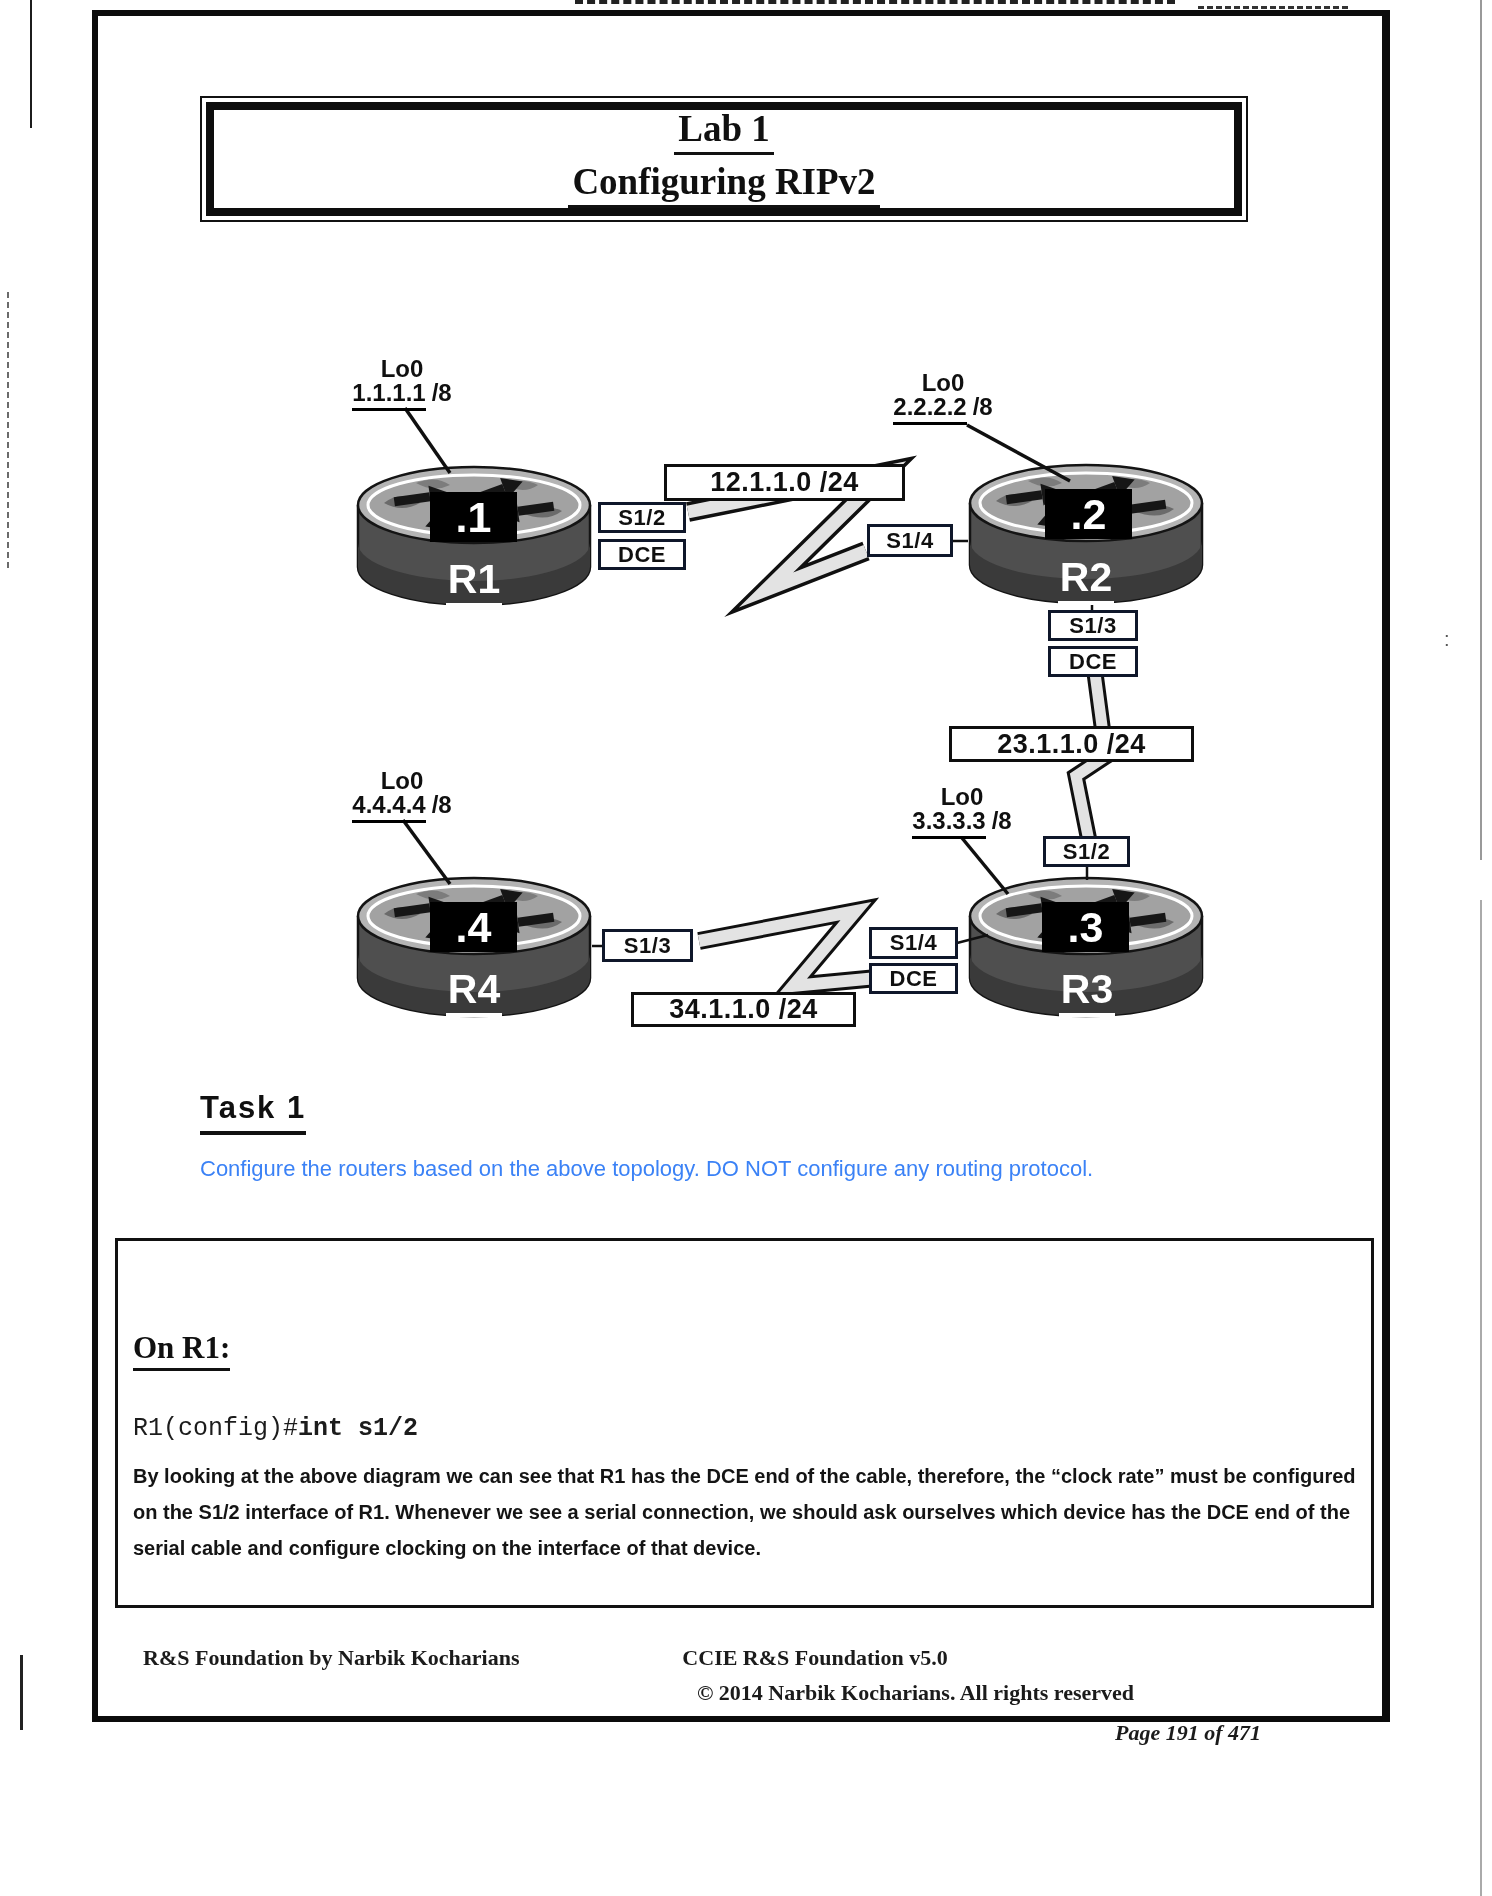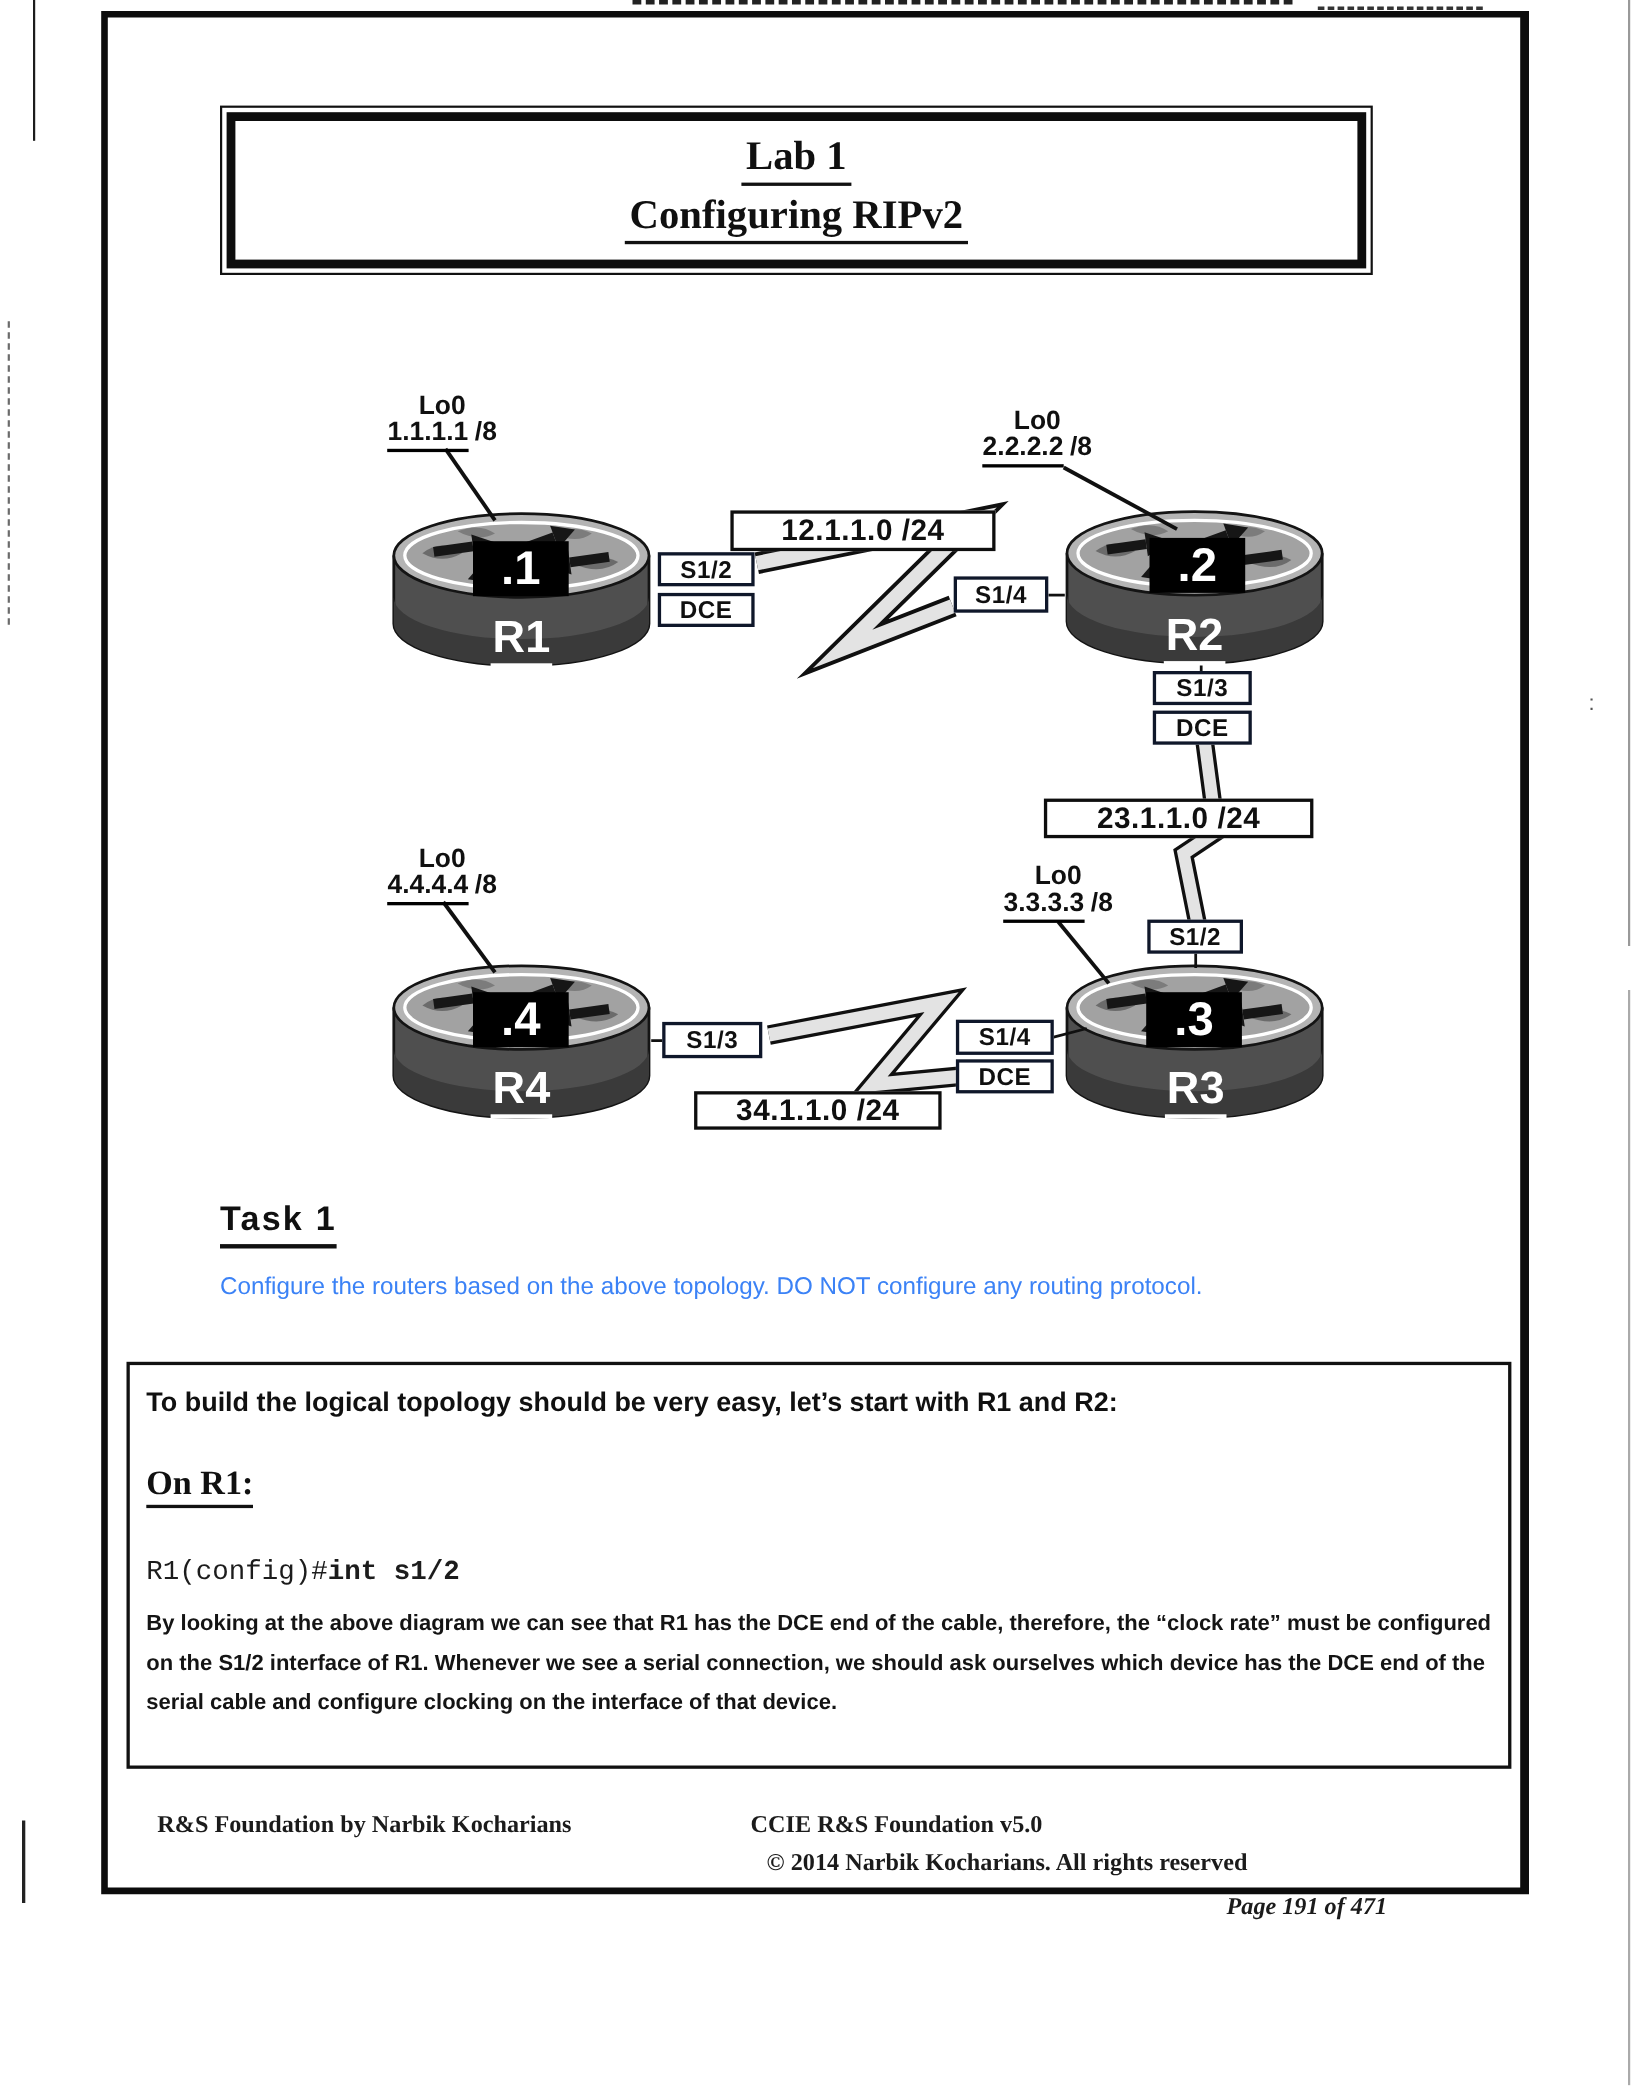--- a/index.html
+++ b/index.html
@@ -3,21 +3,21 @@
 <meta charset="utf-8">
 <style>
   html,body{margin:0;padding:0;background:#fff;}
   #canvas{position:relative;width:1492px;height:1896px;background:#ffffff;overflow:hidden;
           font-family:"Liberation Sans",sans-serif;color:#101010;}
   .abs{position:absolute;}
   
   #page-border{position:absolute;left:92px;top:10px;width:1298px;height:1712px;
                border:6px solid #0c0c0c;border-right-width:8px;box-sizing:border-box;}
   
-  #title-outer{position:absolute;left:200px;top:96px;width:1048px;height:154px;
+  #title-outer{position:absolute;left:200px;top:96px;width:1048px;height:126px;
                border:2px solid #111;box-sizing:border-box;}
   #title-inner{position:absolute;left:4px;top:4px;right:4px;bottom:4px;
                border:8px solid #0d0d0d;box-sizing:border-box;
                display:flex;flex-direction:column;align-items:center;justify-content:center;gap:8px;}
   .title-line{font-family:"Liberation Serif",serif;font-weight:bold;font-size:37px;line-height:1.05;
               border-bottom:3px solid #111;padding:0 4px 3px 4px;}
   
   .ifbox{position:absolute;background:#fff;border:3px solid #0f172a;box-sizing:border-box;
          display:flex;align-items:center;justify-content:center;
          font-weight:bold;font-size:22px;letter-spacing:0.5px;}
@@ -262,21 +262,20 @@
 
   <div class="ifbox" style="left:602px;top:929px;width:91px;height:33px;">S1/3</div>
   <div class="ifbox" style="left:869px;top:927px;width:89px;height:32px;">S1/4</div>
   <div class="ifbox" style="left:869px;top:963px;width:89px;height:31px;">DCE</div>
   <div class="netbox" style="left:631px;top:992px;width:225px;height:35px;">34.1.1.0 /24</div>
 
   <div id="task-heading">Task 1</div>
   <div id="task-body">Configure the routers based on the above topology. DO NOT configure any routing protocol.</div>
 
   <div id="note-box"></div>
-  <div id="note-intro">To build the logical topology should be very easy, let’s start with R1 and R2:</div>
   <div id="on-r1">On R1:</div>
   <div id="cli-line"><span>R1(config)#</span><span class="cmd">int s1/2</span></div>
   <div id="note-para">By looking at the above diagram we can see that R1 has the DCE end of the cable, therefore, the “clock rate” must be configured on the S1/2 interface of R1. Whenever we see a serial connection, we should ask ourselves which device has the DCE end of the serial cable and configure clocking on the interface of that device.</div>
 
   <div id="footer-left" class="foot">R&amp;S Foundation by Narbik Kocharians</div>
   <div id="footer-center" class="foot">CCIE R&amp;S Foundation v5.0</div>
   <div id="footer-copy" class="foot">© 2014 Narbik Kocharians. All rights reserved</div>
   <div id="footer-page" class="foot">Page 191 of 471</div>
 
 </div>

